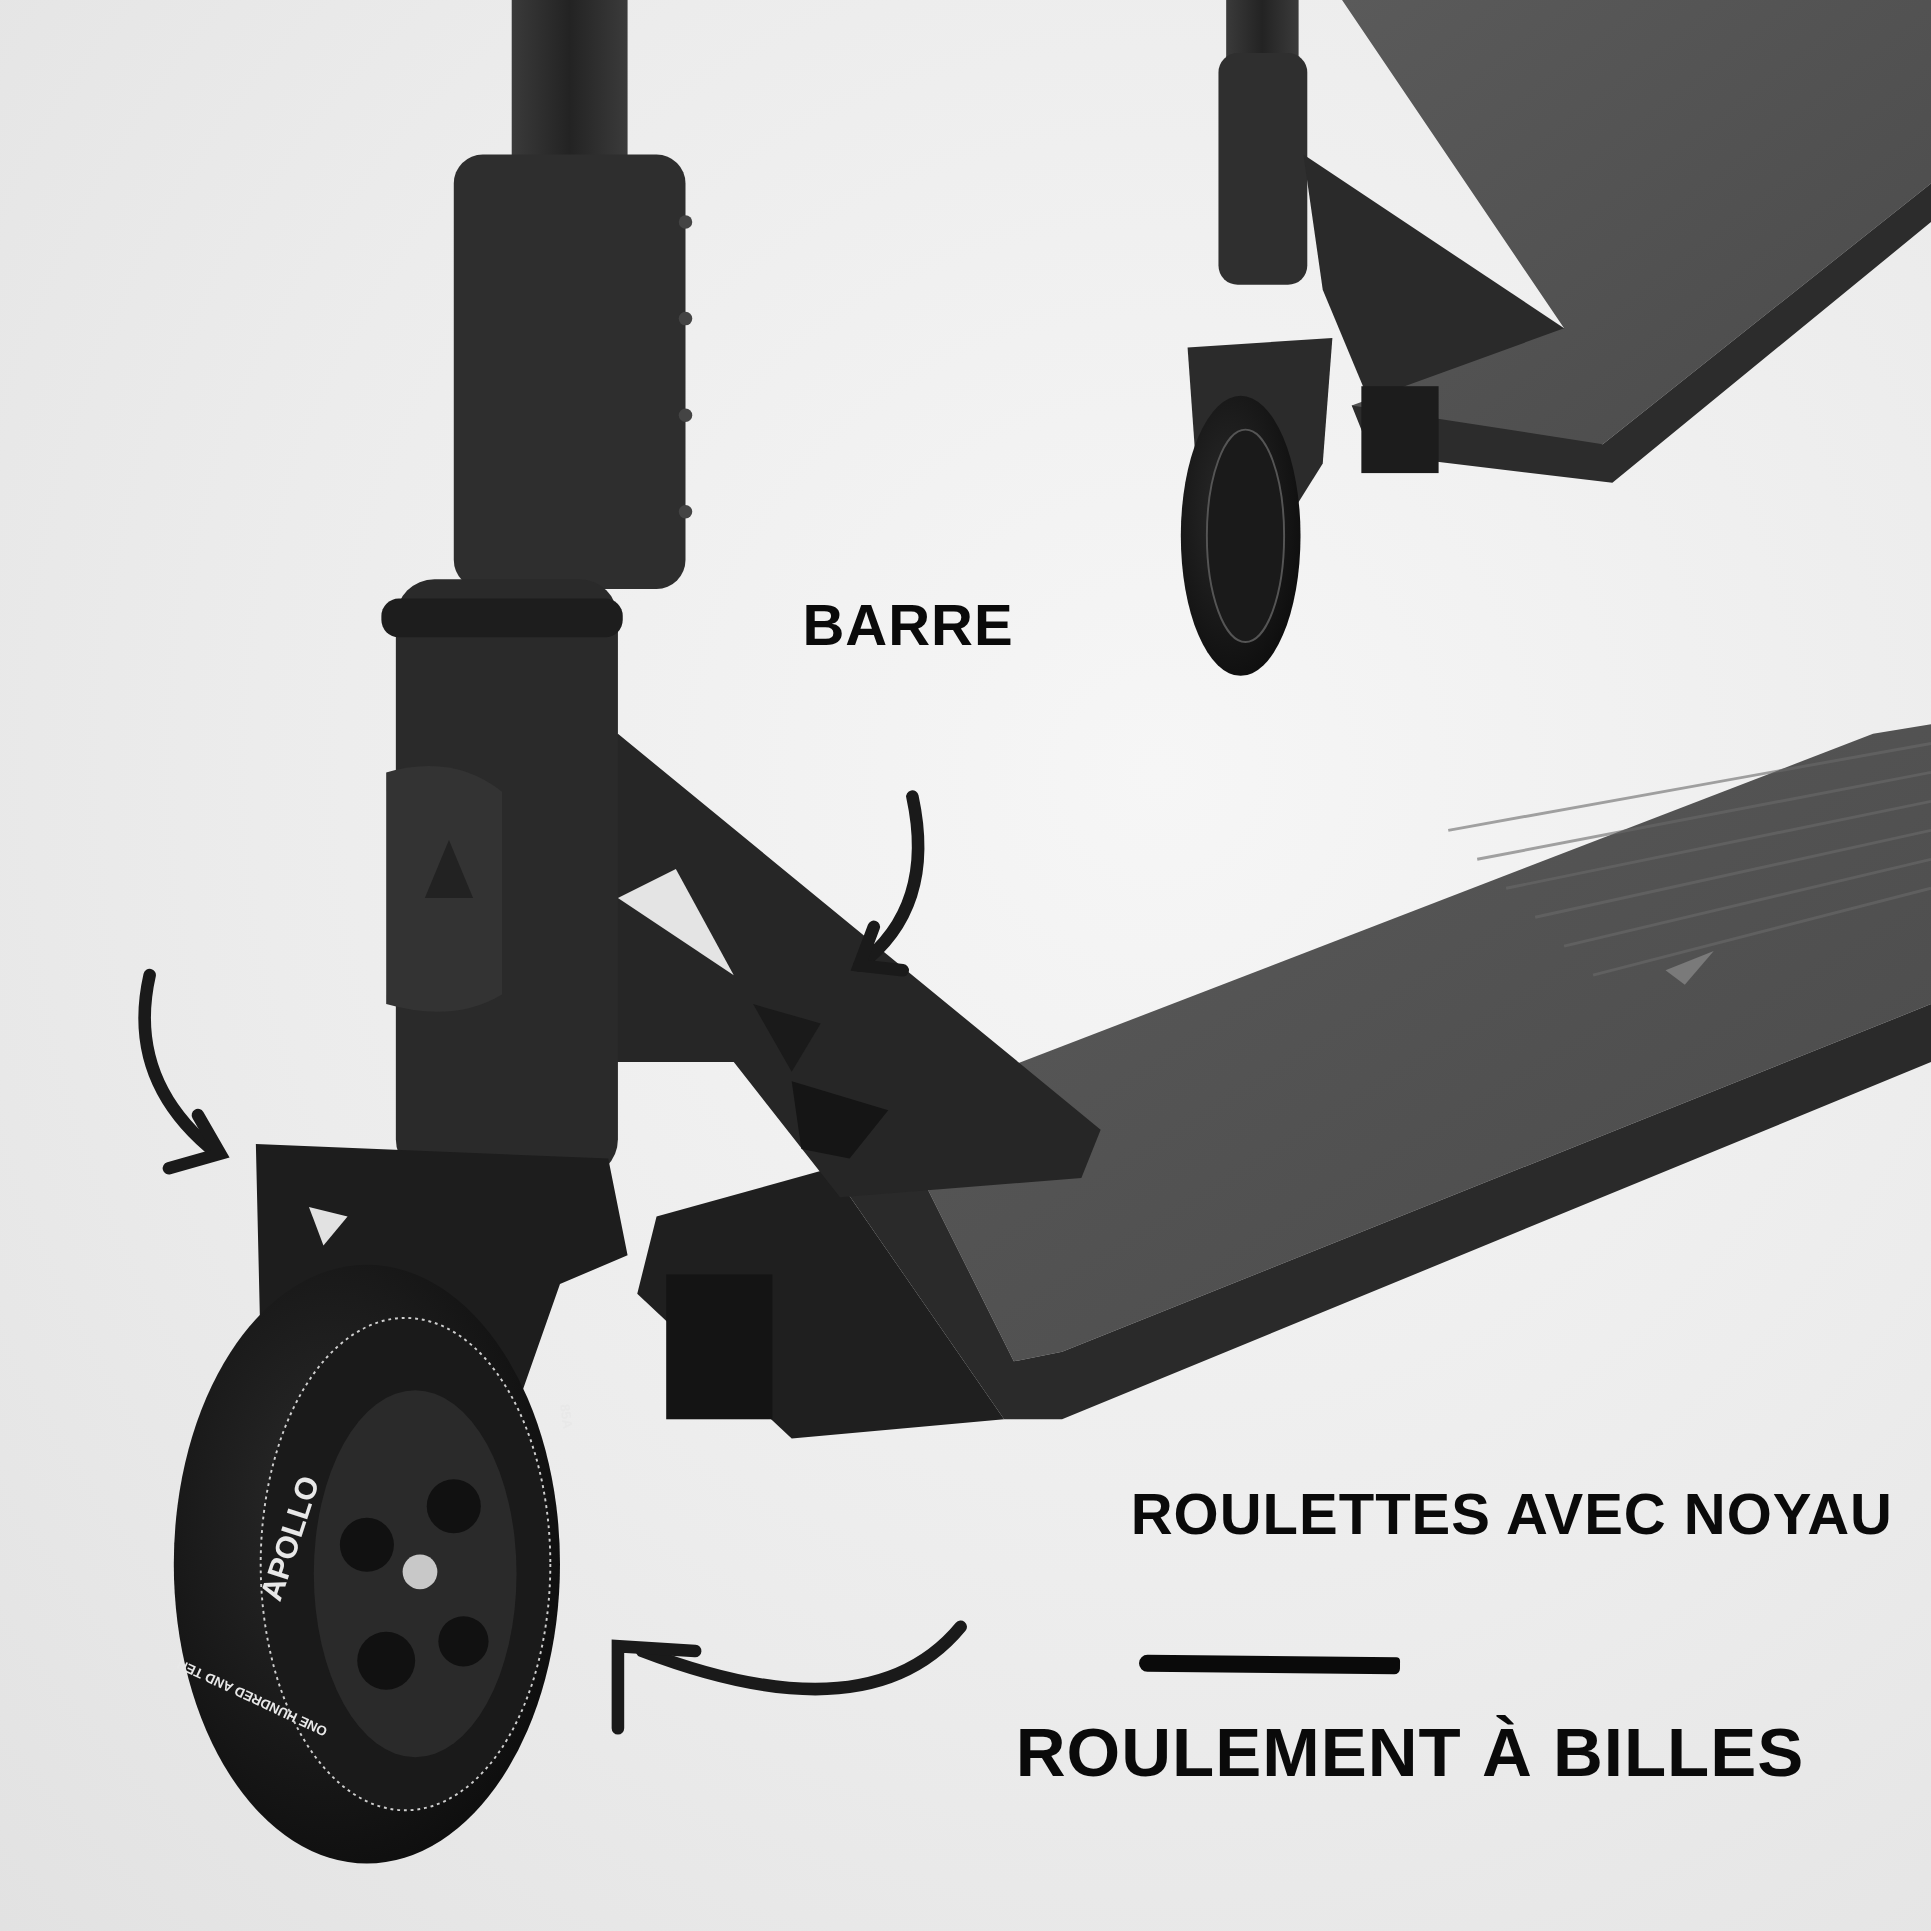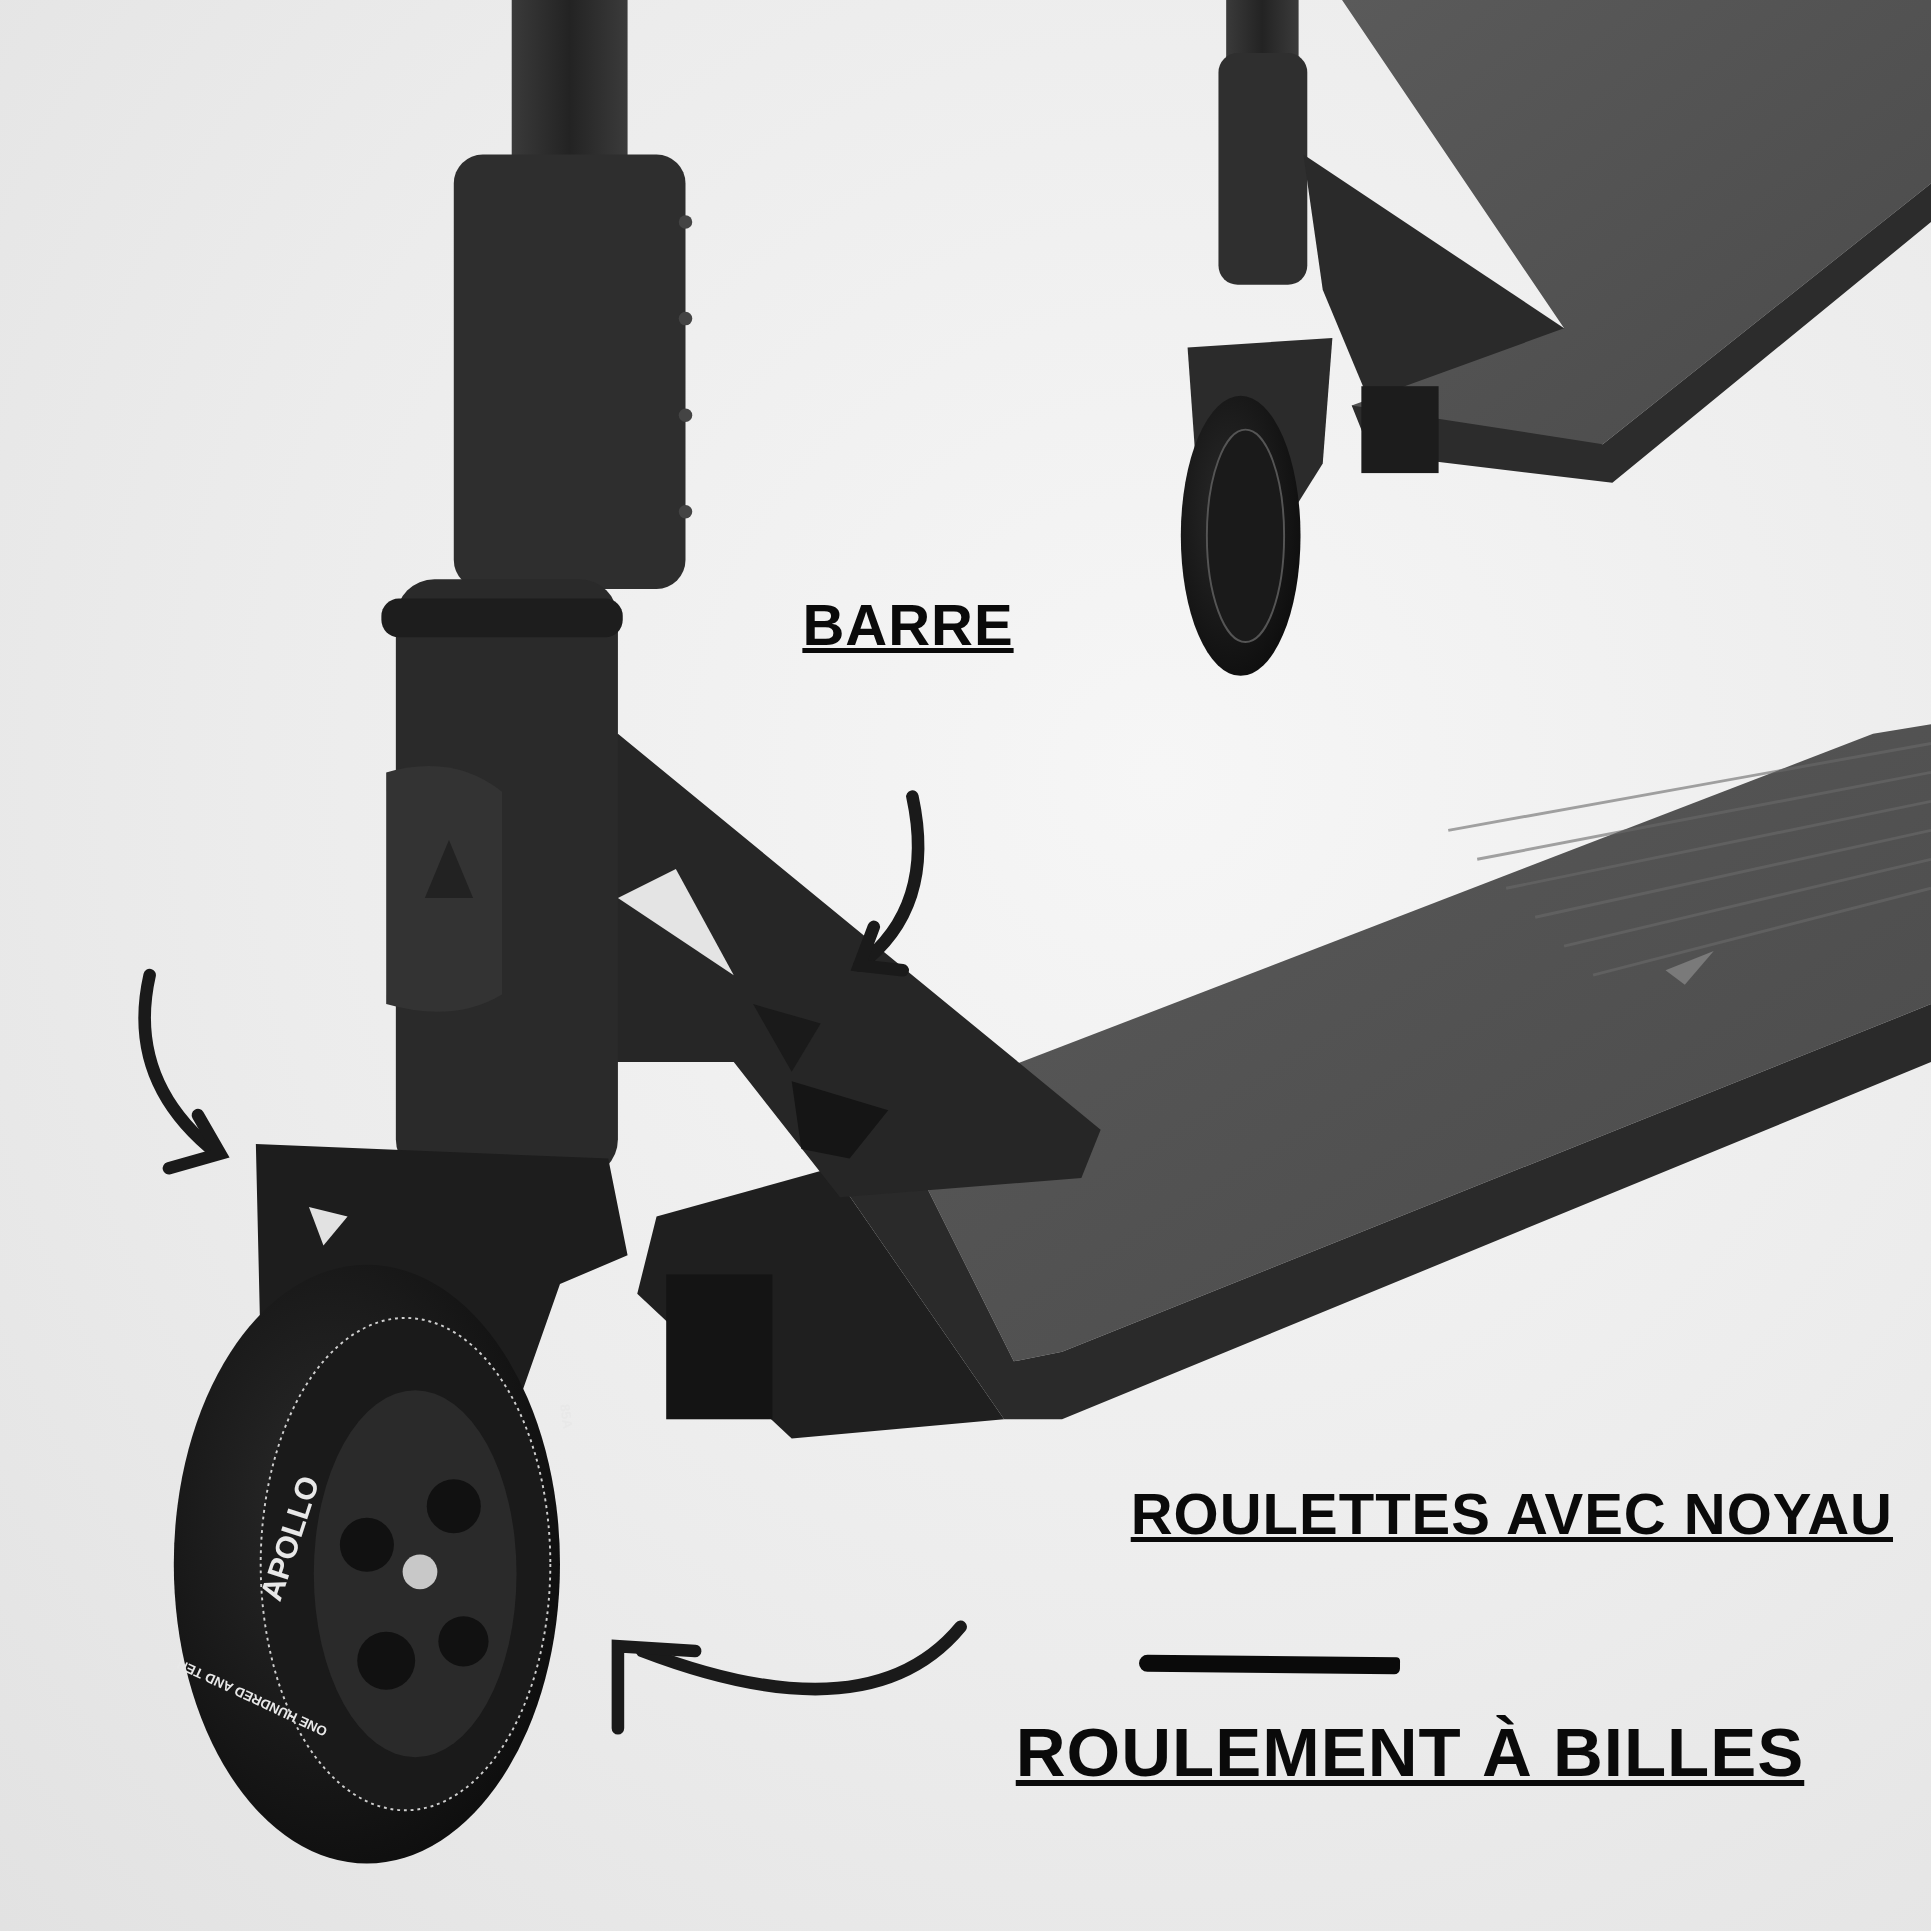--- a/index.html
+++ b/index.html
@@ -6,21 +6,20 @@
   body {
     width: 1931px; height: 1931px; overflow: hidden; position: relative;
     background: radial-gradient(ellipse at 60% 40%, #f6f6f6 0%, #ececec 55%, #e2e2e2 100%);
     font-family: "Liberation Sans", "DejaVu Sans", sans-serif;
   }
   .scene { position: absolute; inset: 0; }
   .label {
     position: absolute; color: #0a0a0a; font-weight: 900; text-align: center;
     font-family: "Liberation Sans", sans-serif; letter-spacing: 1px; line-height: 1.0;
     text-transform: uppercase;
-    text-decoration: underline;
   }
   .label .ln { display: block; }
   #lbl-fork { left: 19.3px; top: 801px; width: 328px; font-size: 44px; line-height: 1.15; }
   #lbl-bar { left: 657px; top: 594px; width: 502px; font-size: 58px; line-height: 1.08; }
   #lbl-wheels { left: 927px; top: 1482px; width: 966px; font-size: 58px; line-height: 1.12; text-align: right; }
   #lbl-bearing { left: 927px; top: 1714px; width: 966px; font-size: 69px; line-height: 1.12; }
   .divider-stroke { position: absolute; left: 1139px; top: 1656px; width: 261px; height: 17.4px; background: #0a0a0a; border-radius: 8.7px 3.9px 5.8px 8.7px; transform: rotate(0.6deg); }
   .wheel-text { font-family: "Liberation Sans", sans-serif; font-weight: 700; fill: #e8e8e8; }
 </style>
 </head>

